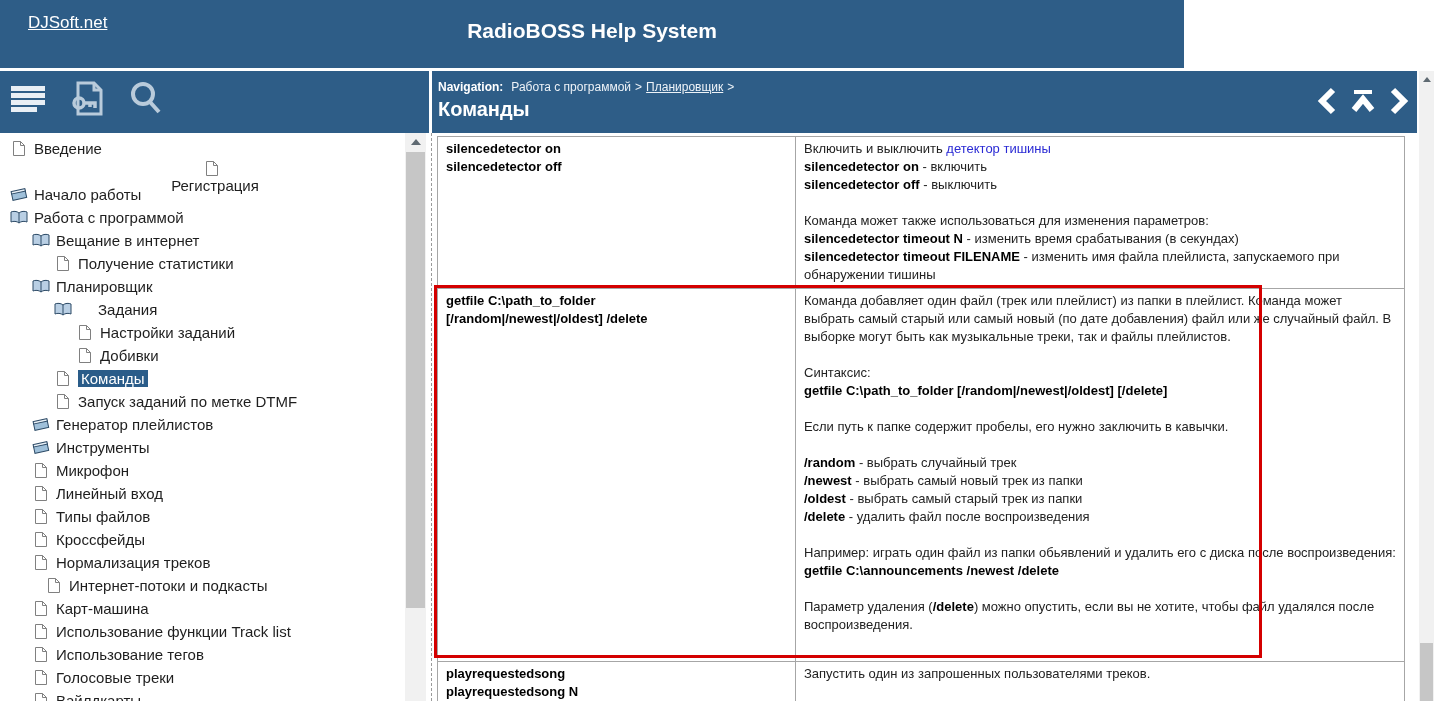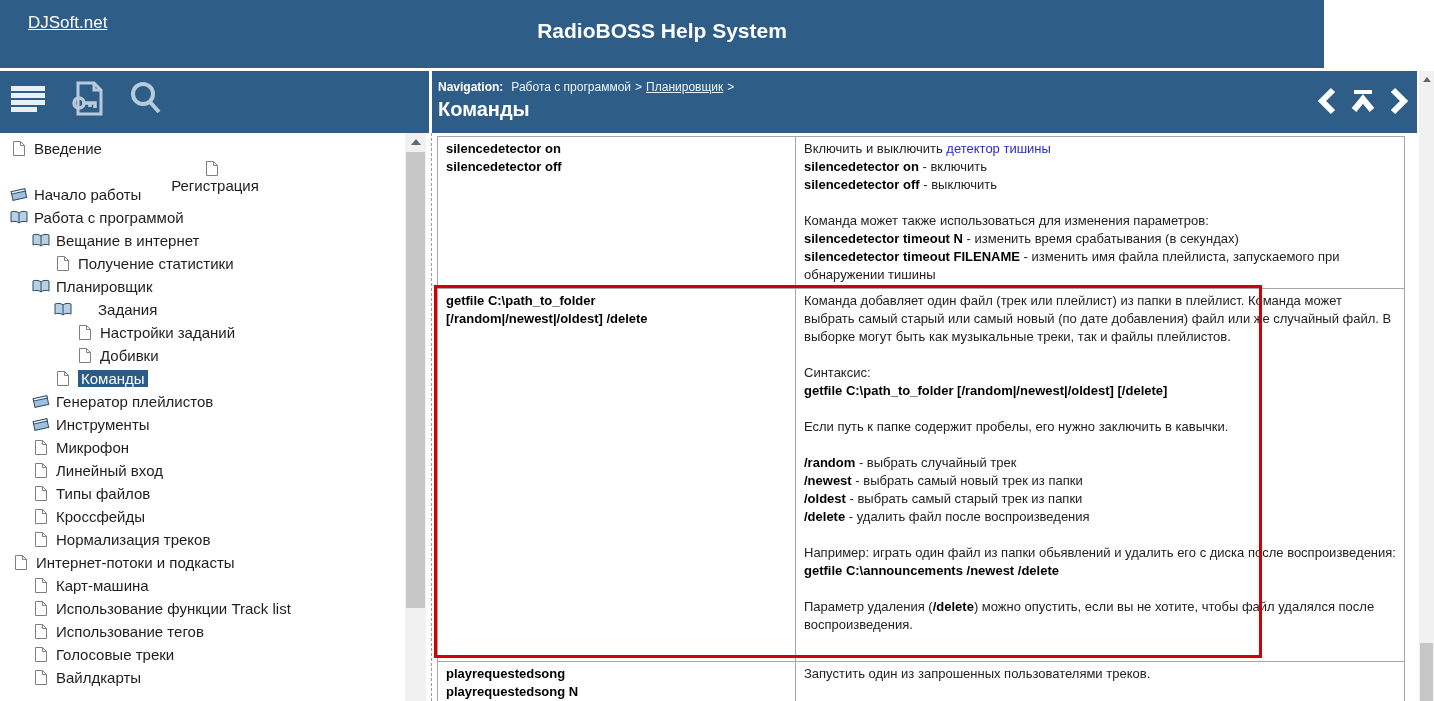--- a/index.html
+++ b/index.html
@@ -3,21 +3,21 @@
 <meta charset="utf-8">
 <style>
   html,body{margin:0;padding:0;}
   body{
     width:1434px;height:701px;overflow:hidden;position:relative;
     background:#ffffff;font-family:"Liberation Sans",sans-serif;
     -webkit-font-smoothing:antialiased;
   }
 
   
-  #header-top{position:absolute;left:0;top:0;width:1324px;height:68px;background:var(--c-brand,#2e5d87);}
+  #header-top{position:absolute;left:0;top:0;width:1184px;height:68px;background:var(--c-brand,#2e5d87);}
   #site-link{position:absolute;left:28px;top:13px;font-size:17px;color:#ffffff;text-decoration:underline;cursor:pointer;}
   #app-title{position:absolute;left:0;top:19px;width:100%;text-align:center;font-size:21px;font-weight:bold;color:#ffffff;}
 
   
   #toolbar{position:absolute;left:0;top:71px;width:429px;height:62px;background:var(--c-brand,#2e5d87);}
   .tb-icon{position:absolute;cursor:pointer;}
   #hamburger{left:11px;top:86px;width:34px;}
   #hamburger .bar{height:5px;background:#e9eff5;margin-bottom:2px;}
   #hamburger .bar.short{width:26px;}
   #icon-keydoc{left:70px;top:80px;}
@@ -217,20 +217,29 @@
       </div>
       <div class="titem sel" style="padding-left: 54px;">
         <span class="ticon">
           <svg width="14" height="17" viewBox="0 0 14 17">
             <path d="M1.5 1.5 h7 L12.5 5.5 V15.5 H1.5 Z" fill="#fff" stroke="#808080"></path>
             <path d="M8.5 1.5 V5.5 H12.5" fill="none" stroke="#808080"></path>
           </svg>
         </span>
         <span class="tlabel">Команды</span>
       </div>
+      <div class="titem" style="padding-left: 54px;">
+        <span class="ticon">
+          <svg width="14" height="17" viewBox="0 0 14 17">
+            <path d="M1.5 1.5 h7 L12.5 5.5 V15.5 H1.5 Z" fill="#fff" stroke="#808080"></path>
+            <path d="M8.5 1.5 V5.5 H12.5" fill="none" stroke="#808080"></path>
+          </svg>
+        </span>
+        <span class="tlabel">Запуск заданий по метке DTMF</span>
+      </div>
       <div class="titem" style="padding-left: 32px;">
         <span class="ticon">
           <svg width="18" height="15" viewBox="0 0 18 15">
             <g transform="rotate(-12 9 8)">
               <rect x="2" y="4.5" width="14" height="7.5" fill="#9fc0da" stroke="#2c4a66"></rect>
               <rect x="2" y="3" width="14" height="2.5" fill="#e8f0f7" stroke="#2c4a66"></rect>
             </g>
           </svg>
         </span>
         <span class="tlabel">Генератор плейлистов</span>
@@ -284,21 +293,21 @@
       </div>
       <div class="titem" style="padding-left: 32px;">
         <span class="ticon">
           <svg width="14" height="17" viewBox="0 0 14 17">
             <path d="M1.5 1.5 h7 L12.5 5.5 V15.5 H1.5 Z" fill="#fff" stroke="#808080"></path>
             <path d="M8.5 1.5 V5.5 H12.5" fill="none" stroke="#808080"></path>
           </svg>
         </span>
         <span class="tlabel">Нормализация треков</span>
       </div>
-      <div class="titem" style="padding-left: 12px;">
+      <div class="titem" style="padding-left: 45px;">
         <span class="ticon">
           <svg width="14" height="17" viewBox="0 0 14 17">
             <path d="M1.5 1.5 h7 L12.5 5.5 V15.5 H1.5 Z" fill="#fff" stroke="#808080"></path>
             <path d="M8.5 1.5 V5.5 H12.5" fill="none" stroke="#808080"></path>
           </svg>
         </span>
         <span class="tlabel">Интернет-потоки и подкасты</span>
       </div>
       <div class="titem" style="padding-left: 32px;">
         <span class="ticon">

